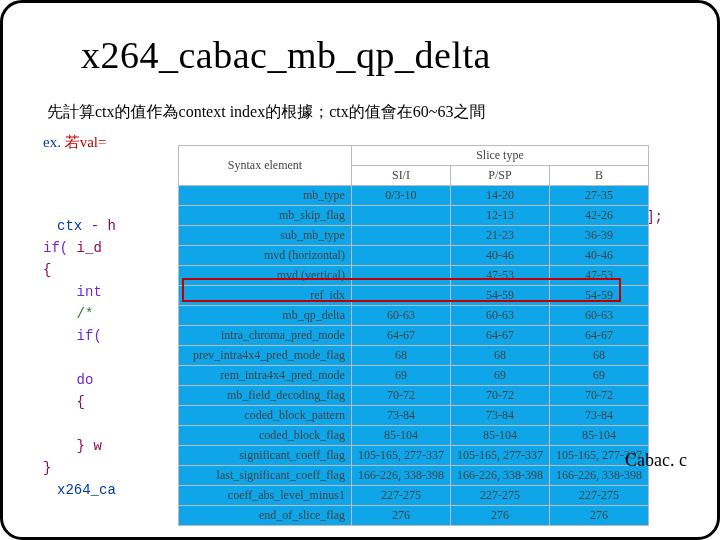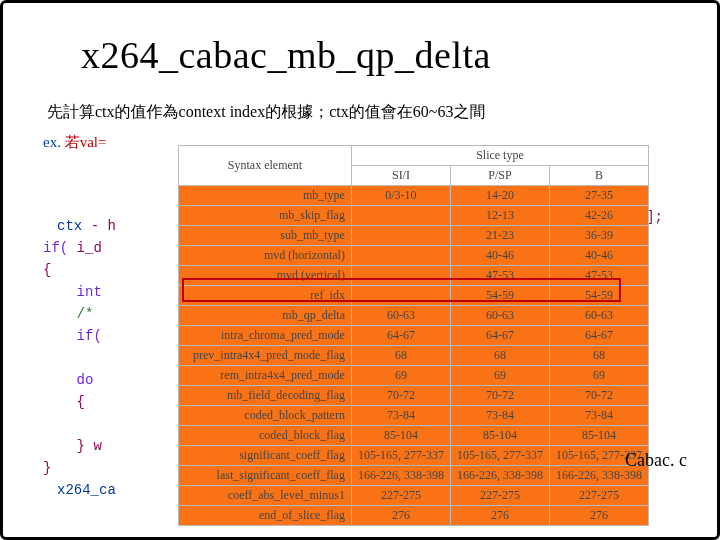--- a/index.html
+++ b/index.html
@@ -10,21 +10,21 @@
     background: #fff;
     font-family: "Times New Roman", "PMingLiU", "Microsoft JhengHei", serif;
     color: #000;
     overflow: hidden;
   }
   .slide {
     box-sizing: border-box;
     width: 720px;
     height: 540px;
     border: 3px solid #000;
-    border-radius: 6px;
+    border-radius: 22px;
     padding: 16px 28px 24px 28px;
     position: relative;
   }
   .title {
     font-size: 38px;
     letter-spacing: 0.5px;
     margin: 14px 0 24px 50px;
   }
   .line {
     font-size: 16px;
@@ -57,21 +57,21 @@
   .code .green { color: #2a7a2a; }
 
   table.ctx {
     position: absolute;
     left: 175px;
     top: 142px;
     width: 440px;
     border-collapse: collapse;
     font-family: "Times New Roman", serif;
     font-size: 12px;
-    background: #f97316;
+    background: #0ea5e9;
     color: #444;
   }
   table.ctx th, table.ctx td {
     border: 1px solid #bbb;
     padding: 2px 6px;
     text-align: center;
     white-space: nowrap;
   }
   table.ctx td.se {
     text-align: right;

